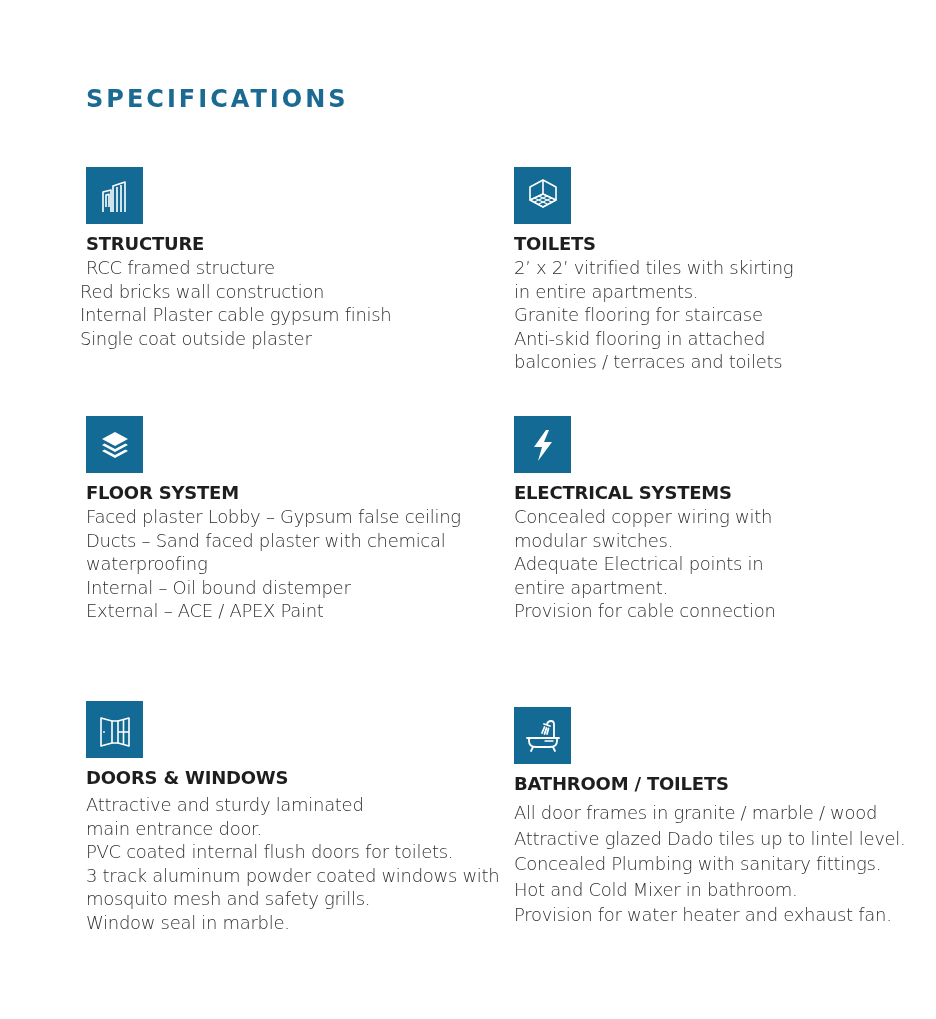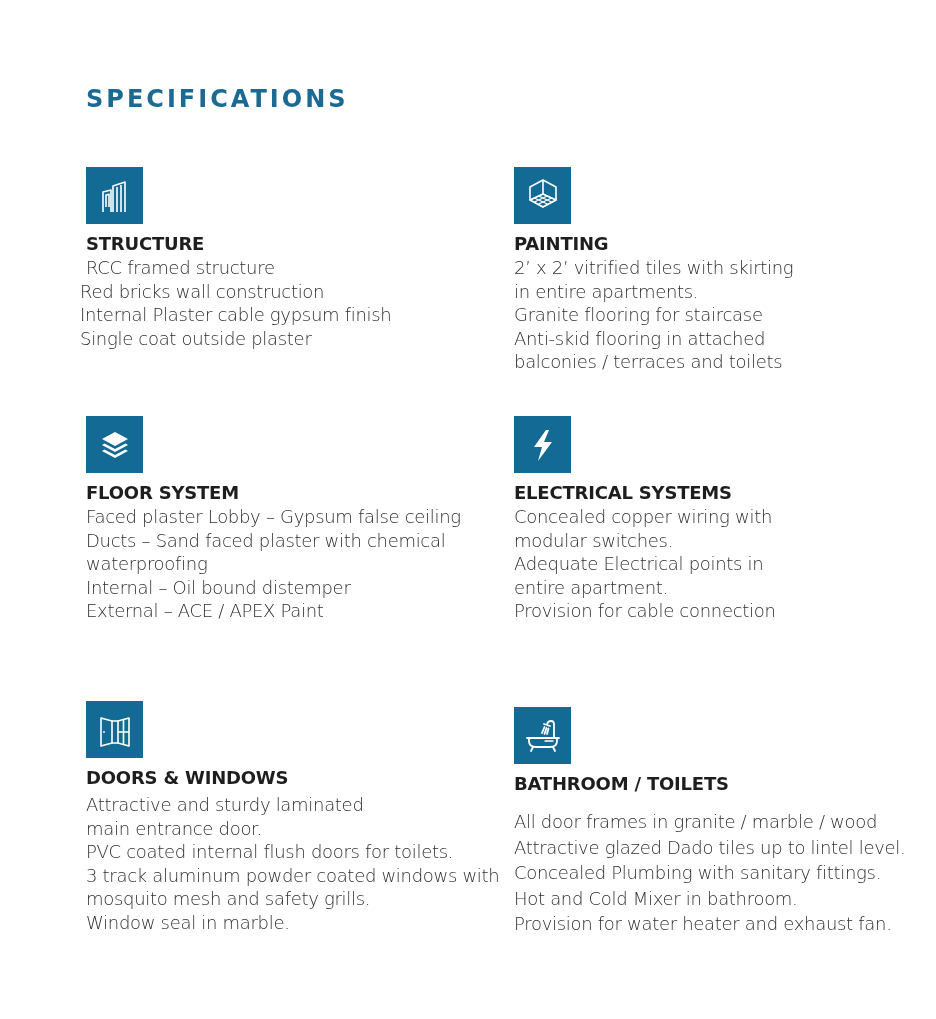--- a/index.html
+++ b/index.html
@@ -12,21 +12,21 @@
   .lines { margin-top:2px; }
   .line { font-family:"DejaVu Sans", sans-serif; font-size:18px; line-height:23.5px; color:#2f2f2f; white-space:nowrap; font-weight:300; letter-spacing:-0.3px; }
   #b-structure { left:86px; top:167px; }
   #b-flooring { left:514px; top:167px; }
   #b-floorsys { left:86px; top:416px; }
   #b-electrical { left:514px; top:416px; }
   #b-doors { left:86px; top:701px; }
   #b-bath { left:514px; top:707px; }
   #b-structure .lines .line.shift { margin-left:-6px; }
   #b-doors .lines { margin-top:5px; }
-  #b-bath .lines { margin-top:15px; }
+  #b-bath .lines { margin-top:6px; }
   #b-bath .line { line-height:25.5px; }
 </style>
 </head>
 <body>
 
 <div class="title">SPECIFICATIONS</div>
 
 <div class="block" id="b-structure">
   <div class="icon-box">
     <svg viewBox="0 0 40 40" fill="none" stroke="#fff" stroke-width="1.6" stroke-linejoin="round">
@@ -47,21 +47,21 @@
 
 <div class="block" id="b-flooring">
   <div class="icon-box">
     <svg viewBox="0 0 40 40" fill="none" stroke="#fff" stroke-width="1.6" stroke-linejoin="round">
       <path d="M20 4 L33 11 V24 L20 31 L7 24 V11 Z"></path>
       <path d="M20 4 V18 M7 24 L20 18 L33 24"></path>
       <path d="M20 18 L33 24 L20 31 L7 24 Z" stroke-width="1.2"></path>
       <path d="M11.3 22 L24.3 28 M15.6 20 L28.6 26 M24.3 20 L11.3 26 M28.6 22 L15.6 28" stroke-width="1.2"></path>
     </svg>
   </div>
-  <div class="heading">PAINTING</div>
+  <div class="heading">TOILETS</div>
   <div class="lines">
     <div class="line"> 2’ x 2’  vitrified tiles with skirting</div>
     <div class="line">in entire apartments.</div>
     <div class="line">Granite flooring for staircase</div>
     <div class="line">Anti-skid flooring in attached</div>
     <div class="line">balconies / terraces and toilets</div>
   </div>
 </div>
 
 <div class="block" id="b-floorsys">

